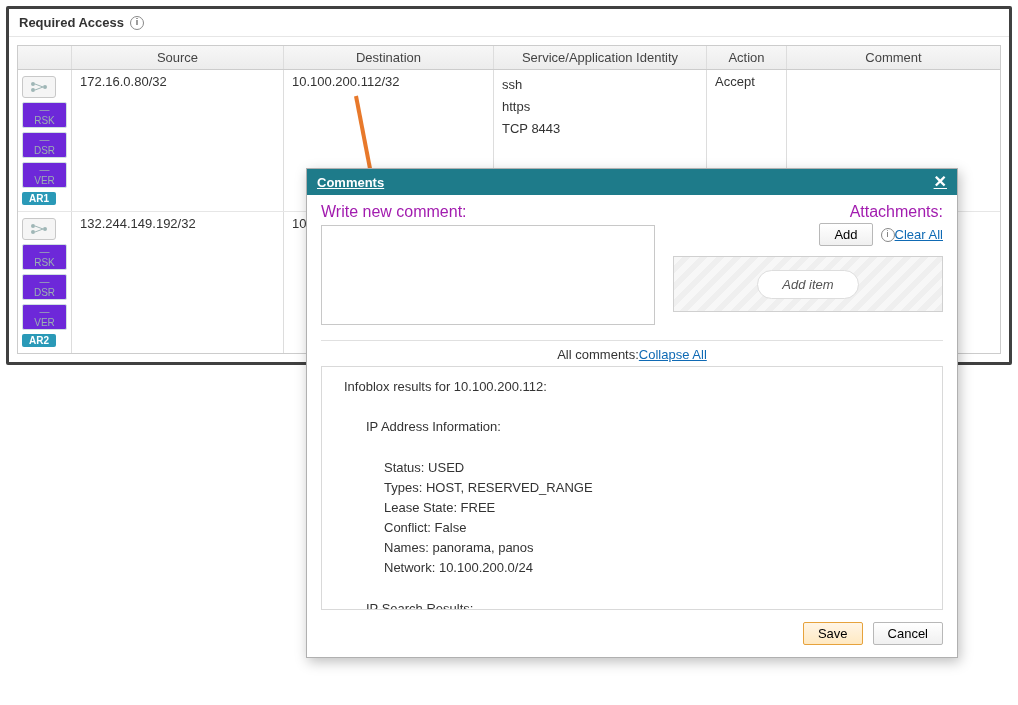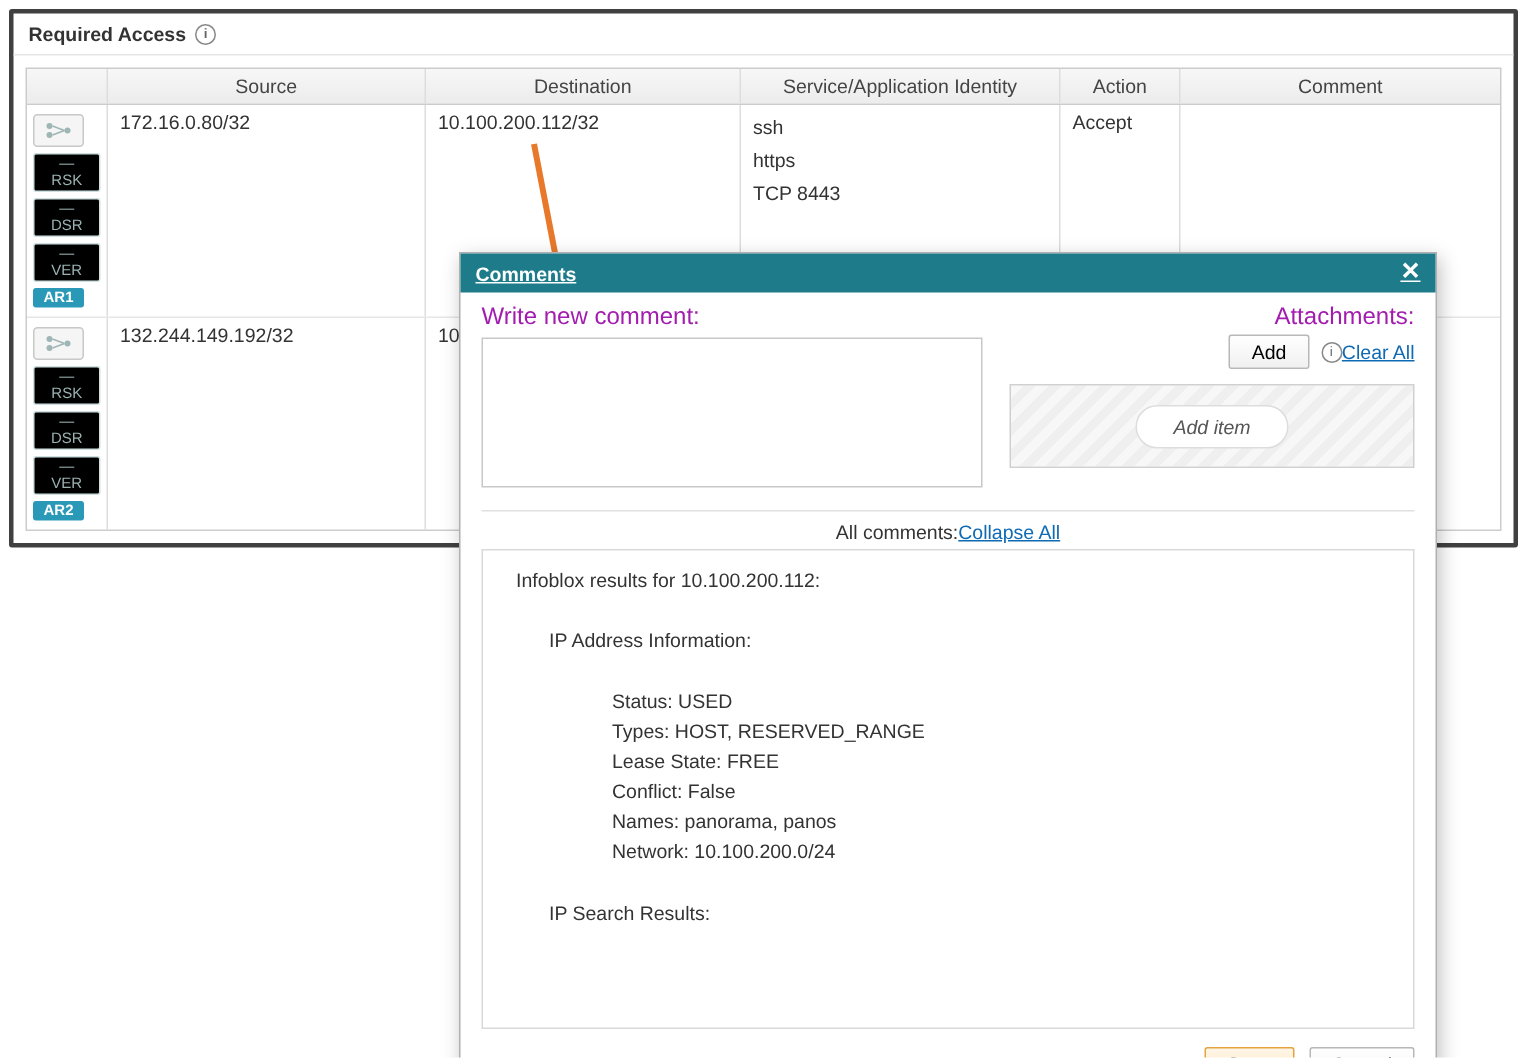--- a/index.html
+++ b/index.html
@@ -79,21 +79,21 @@
   }
   .tag {
     font-size: 10px;
     padding: 1px 5px;
     border-radius: 2px;
     text-align:center;
     min-width:34px;
     display:inline-block;
     font-family: Arial, sans-serif;
   }
-  .tag-grey { background:#000000; color:#9bb1b1; border:1px solid #cfe0e0;}
+  .tag-grey { background:#6d28d9; color:#9bb1b1; border:1px solid #cfe0e0;}
   .tag-blue { background:#2a99b7; color:#fff; font-weight:600;}
   .svc-line { line-height: 1.7; }
 
   
   .modal {
     position: absolute;
     left: 306px; top: 168px;
     width: 652px;
     background:#fff;
     border:1px solid #b0b0b0;
@@ -146,30 +146,30 @@
     border:1px solid #ddd;
     border-radius:20px;
     padding:6px 24px;
     font-style:italic;
     color:#555;
   }
   .sep { border:none; border-top:1px solid #e0e0e0; margin:12px 0 6px 0;}
   .all-head { display:flex; justify-content:center; align-items:center; margin-bottom:4px;}
   .comment-box {
     border:1px solid #d9d9d9;
-    height:320px;
+    height:244px;
     padding:10px 22px 10px 22px;
     overflow-y:scroll;
     font-size:13px;
     color:#333;
     line-height:1.55;
     position:relative;
   }
   .comment-box .indent1 { margin-left: 22px; }
-  .comment-box .indent2 { margin-left: 64px; }
+  .comment-box .indent2 { margin-left: 40px; }
   .modal-footer {
     display:flex; justify-content:flex-end; gap:10px;
     padding:10px 14px 12px 14px;
   }
 
   .arrow {
     position:absolute;
     left:342px; top:94px;
     pointer-events:none;
   }

